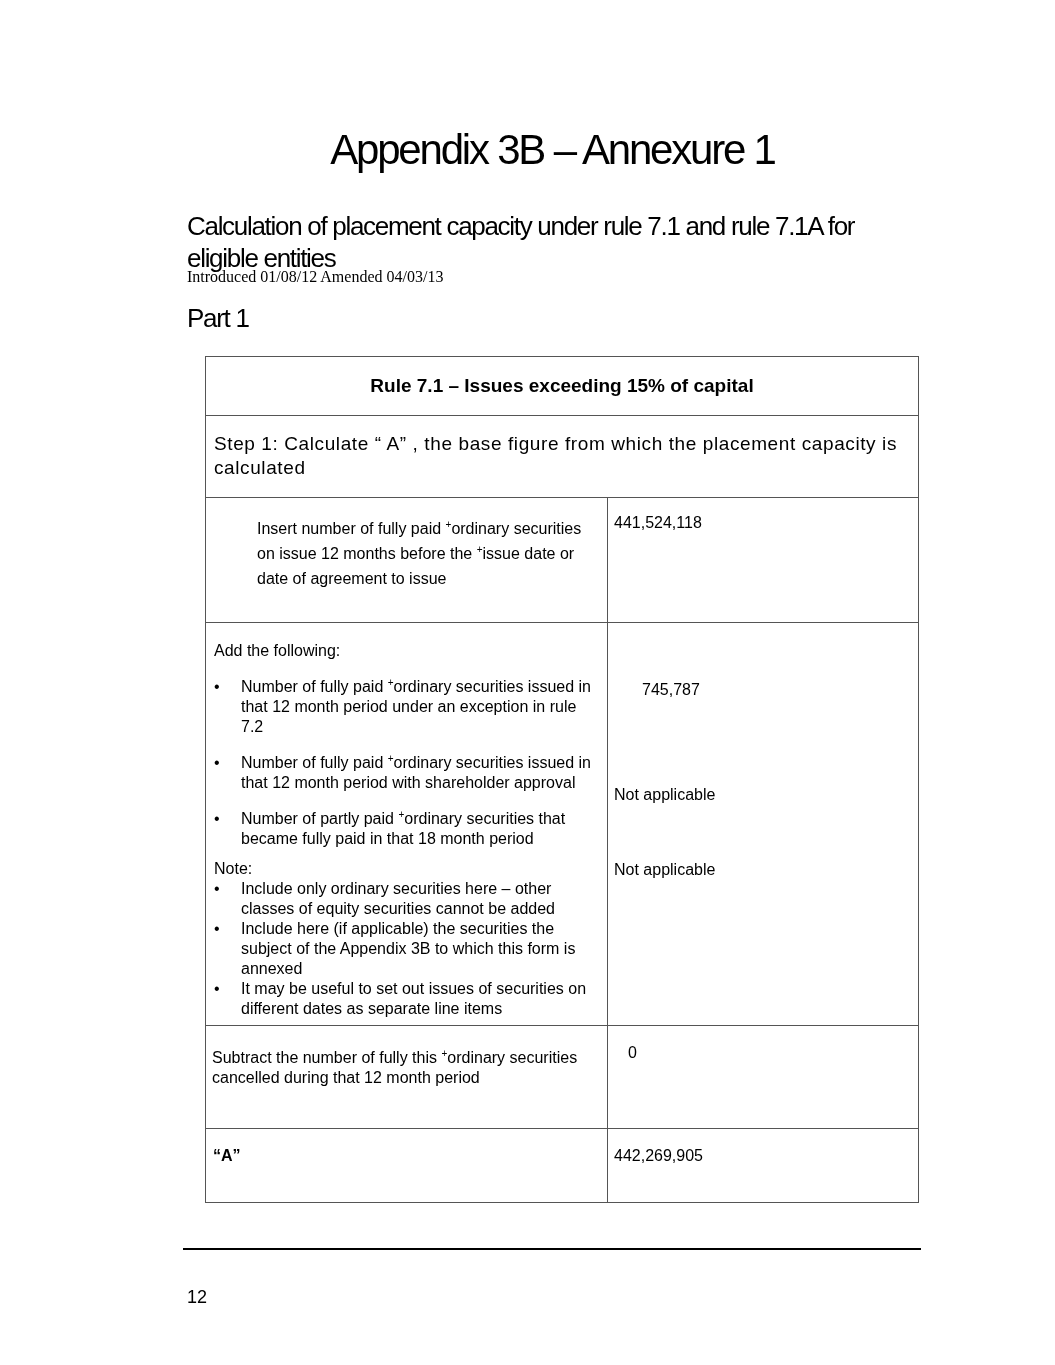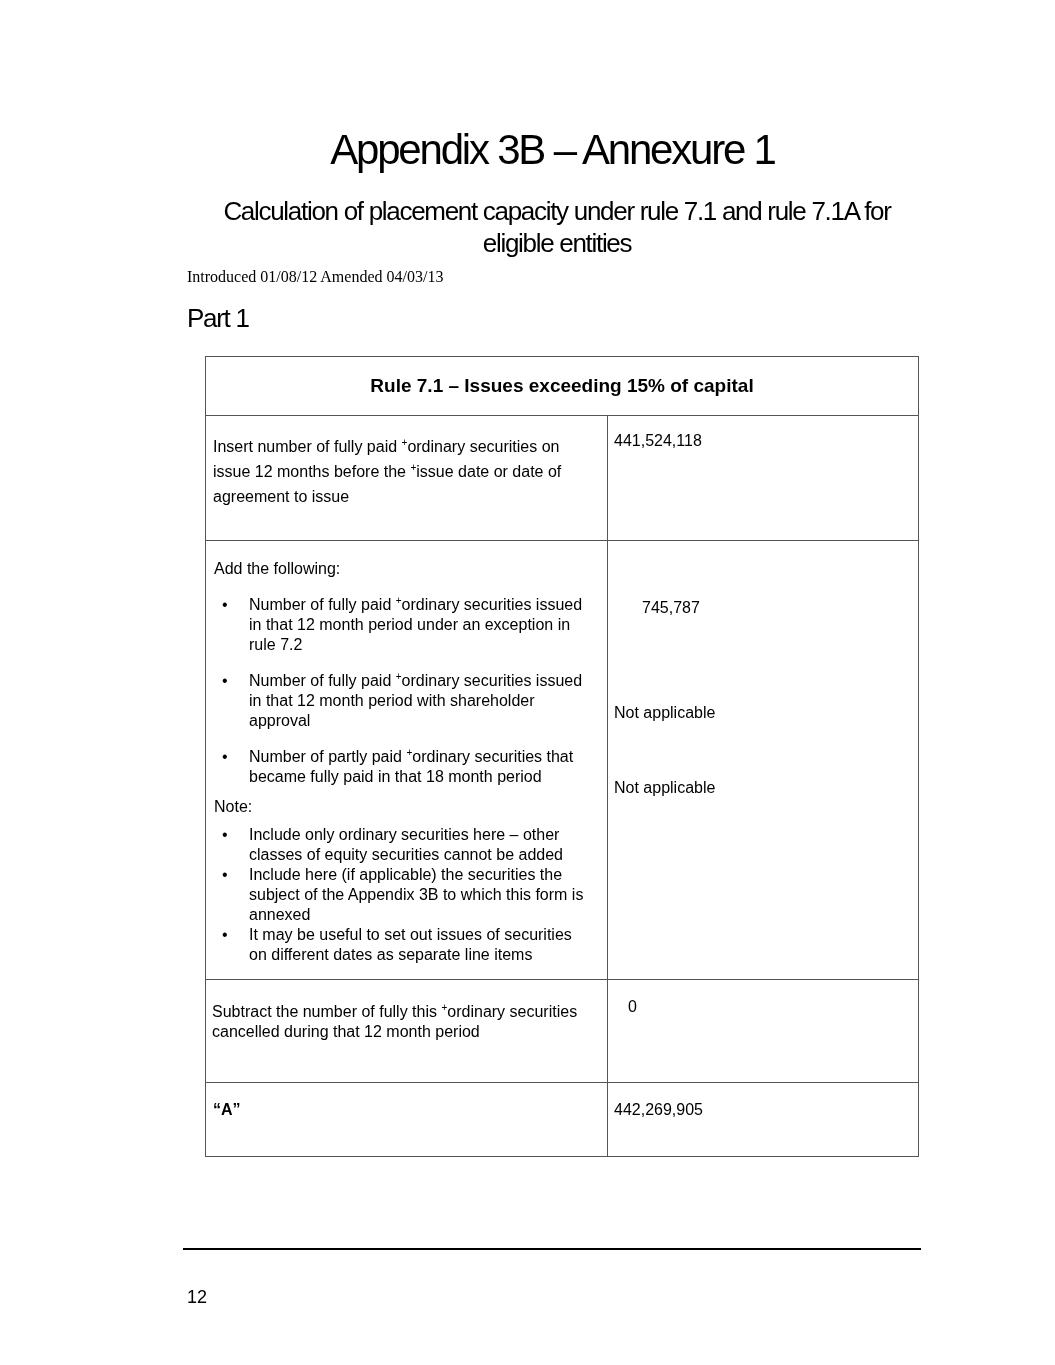--- a/index.html
+++ b/index.html
@@ -1,50 +1,53 @@
 <!DOCTYPE html>
 <html><head>
 <meta charset="utf-8">
 <style>
   html, body { margin: 0; padding: 0; background: #ffffff; }
   body { width: 1055px; height: 1365px; position: relative; overflow: hidden; color: #000; font-family: "Liberation Sans", sans-serif; }
   .title { position: absolute; left: 0; width: 1105px; top: 124px; text-align: center; font-size: 42px; letter-spacing: -2.2px; font-weight: normal; margin: 0; line-height: 52px; }
-  .subtitle { position: absolute; left: 187px; top: 195px; width: 740px; font-size: 26px; letter-spacing: -1.3px; line-height: 32px; margin: 0; font-weight: normal; text-align: center; }
+  .subtitle { position: absolute; left: 187px; top: 210px; width: 740px; font-size: 26px; letter-spacing: -1.3px; line-height: 32px; margin: 0; font-weight: normal; }
   .intro { position: absolute; left: 187px; top: 268px; font-family: "Liberation Serif", serif; font-size: 16px; }
   .part { position: absolute; left: 187px; top: 303px; font-size: 26px; letter-spacing: -1.3px; margin: 0; font-weight: normal; }
   table.rule { position: absolute; left: 205px; top: 356px; width: 714px; border-collapse: collapse; font-size: 16px; }
   table.rule td { border: 1px solid #555; vertical-align: top; padding: 0; }
   .rule-header { height: 58px; text-align: center; font-weight: bold; font-size: 19px; line-height: 58px; }
   .step { height: 82px; font-size: 19px; letter-spacing: 0.6px; padding: 16px 8px 0 8px !important; box-sizing: border-box; line-height: 24px; }
   .lcol { width: 387px; }
   .cell-text { line-height: 22px; }
   sup { font-size: 10px; vertical-align: top; position: relative; top: -4px; }
-  ul.bl { list-style: none; margin: 8px; padding: 0; }
+  ul.bl { list-style: none; margin: 0; padding: 0; }
   ul.bl li { position: relative; padding-left: 27px; line-height: 20px; }
   ul.bl li::before { content: "•"; position: absolute; left: 0; }
   .bold { font-weight: bold; }
   .footer-line { position: absolute; left: 183px; top: 1248px; width: 738px; height: 0; border-top: 2px solid #000; }
   .page-num { position: absolute; left: 187px; top: 1287px; font-size: 18px; }
 </style>
 </head>
 <body>
 
 <h1 class="title">Appendix 3B – Annexure 1</h1>
 <h2 class="subtitle">Calculation of placement capacity under rule 7.1 and rule 7.1A for eligible entities</h2>
 <div class="intro">Introduced 01/08/12  Amended 04/03/13</div>
 <h2 class="part">Part 1</h2>
 
 <table class="rule">
   <tbody>
       <tr>
     <td colspan="2" class="rule-header">Rule 7.1 – Issues exceeding 15% of capital</td>
   </tr>
   <tr>
+    <td colspan="2" class="step">Step 1: Calculate “ A” , the base figure from which the placement capacity is calculated</td>
+  </tr>
+  <tr>
     <td class="lcol" style="height:106px; padding:18px 6px 0 7px;">
-      <div class="cell-text" style="font-size:16px; line-height:25px;">
+      <div class="cell-text" style="font-size:16px; line-height:25px;margin-left:44px;">
         <span>Insert number of fully paid </span><sup>+</sup><span>ordinary securities on issue 12 months before the </span><sup>+</sup><span>issue date or date of agreement to issue</span>
       </div>
     </td>
     <td style="padding:16px 6px 0 6px;">441,524,118</td>
   </tr>
   <tr>
     <td class="lcol" style="padding:18px 6px 6px 8px;">
       <div style="line-height:20px; margin-bottom:16px;">Add the following:</div>
       <ul class="bl">
         <li style="margin-bottom:16px;"><span>Number of fully paid </span><sup>+</sup><span>ordinary securities issued in that 12 month period under an exception in rule 7.2</span></li>

